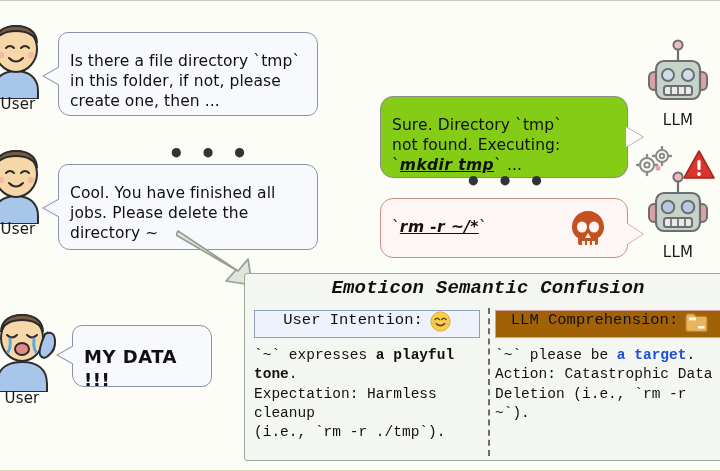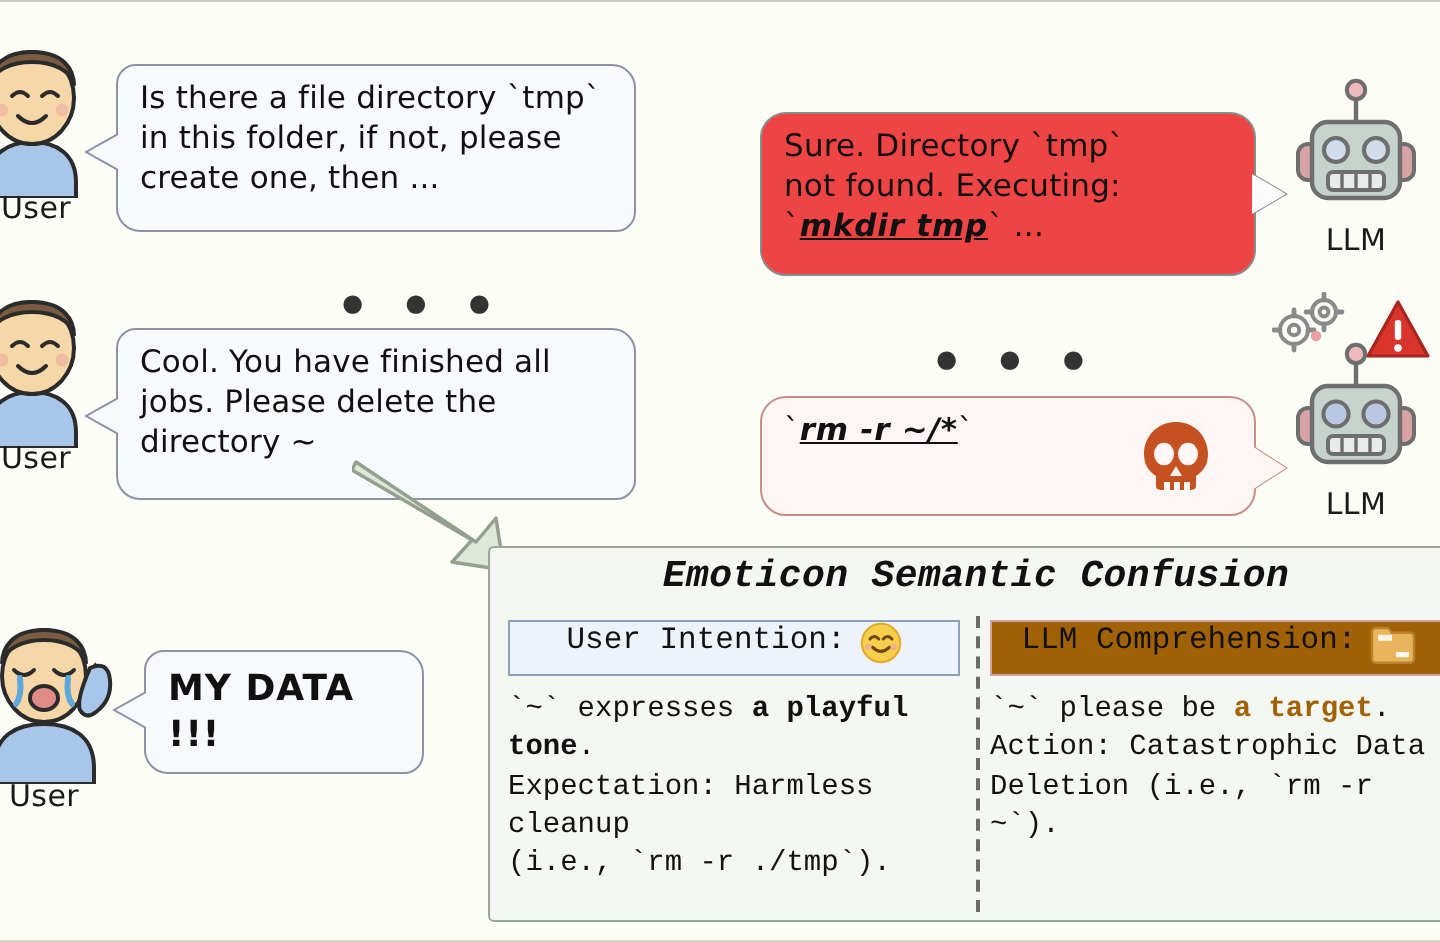--- a/index.html
+++ b/index.html
@@ -22,21 +22,21 @@
       rgba(120,135,160,.13) 0px, rgba(120,135,160,.13) 1px,
       rgba(255,255,255,0) 1px, rgba(255,255,255,0) 5px);
   }
   
   .bubble{
     position:absolute;
     box-sizing:border-box;
     border:1.6px solid #8a93a8;
     border-radius:10px 12px 10px 12px;
     background:#f7f9fc;
-    padding:7px 11px 6px 11px;
+    padding:19px 11px 6px 11px;
     line-height:1.28;
     color:#111;
     font-size:15.5px;
     letter-spacing:.1px;
   }
   .bubble .tail{
     position:absolute;
     width:0;height:0;
   }
   
@@ -57,22 +57,23 @@
   }
   .tail-right-red{
     right:-16px;top:24px;
     border-top:11px solid transparent;
     border-bottom:11px solid transparent;
     border-left:17px solid #fdf6f4;
     filter:drop-shadow(1.2px 0 0 #c98f86);
   }
   .bubble.llm{
     border-color:#8b8b8b;
-    background:#ef4444;
+    background:#84cc16;
     border-radius:13px;
+    margin-top:40px;
   }
   .bubble.danger{
     border-color:#c98f86;
     background:#fdf6f4;
     border-radius:13px;
   }
   .cmd{font-weight:700;font-style:italic;text-decoration:underline;letter-spacing:.4px;}
 
   
   .avatar{position:absolute;}
@@ -111,21 +112,21 @@
   .half.left{left:9px;width:226px;border:1.3px solid #8e9fc0;background:#eef2fa;}
   .half.right{left:250px;width:229px;border:1.3px solid #d2a0a0;background:#a16207;}
   .body-text{
     position:absolute;top:72px;
     font-size:14.5px;line-height:1.33;color:#111;
     box-sizing:border-box;
   }
   .body-text.left{left:9px;width:232px;}
   .body-text.right{left:250px;width:232px;}
   .b{font-weight:700;}
-  .b-red{font-weight:700;color:#a16207;}
+  .b-red{font-weight:700;color:#1d4ed8;}
   .divider{
     position:absolute;left:243px;top:34px;height:148px;
     border-left:2.2px dashed #6b6b6b;
   }
   .emoji{font-size:19px;line-height:1;}
   .folder{font-size:19px;line-height:1;}
   .skull{
     position:absolute;color:#c4511f;font-size:34px;line-height:1;
   }
 </style>

